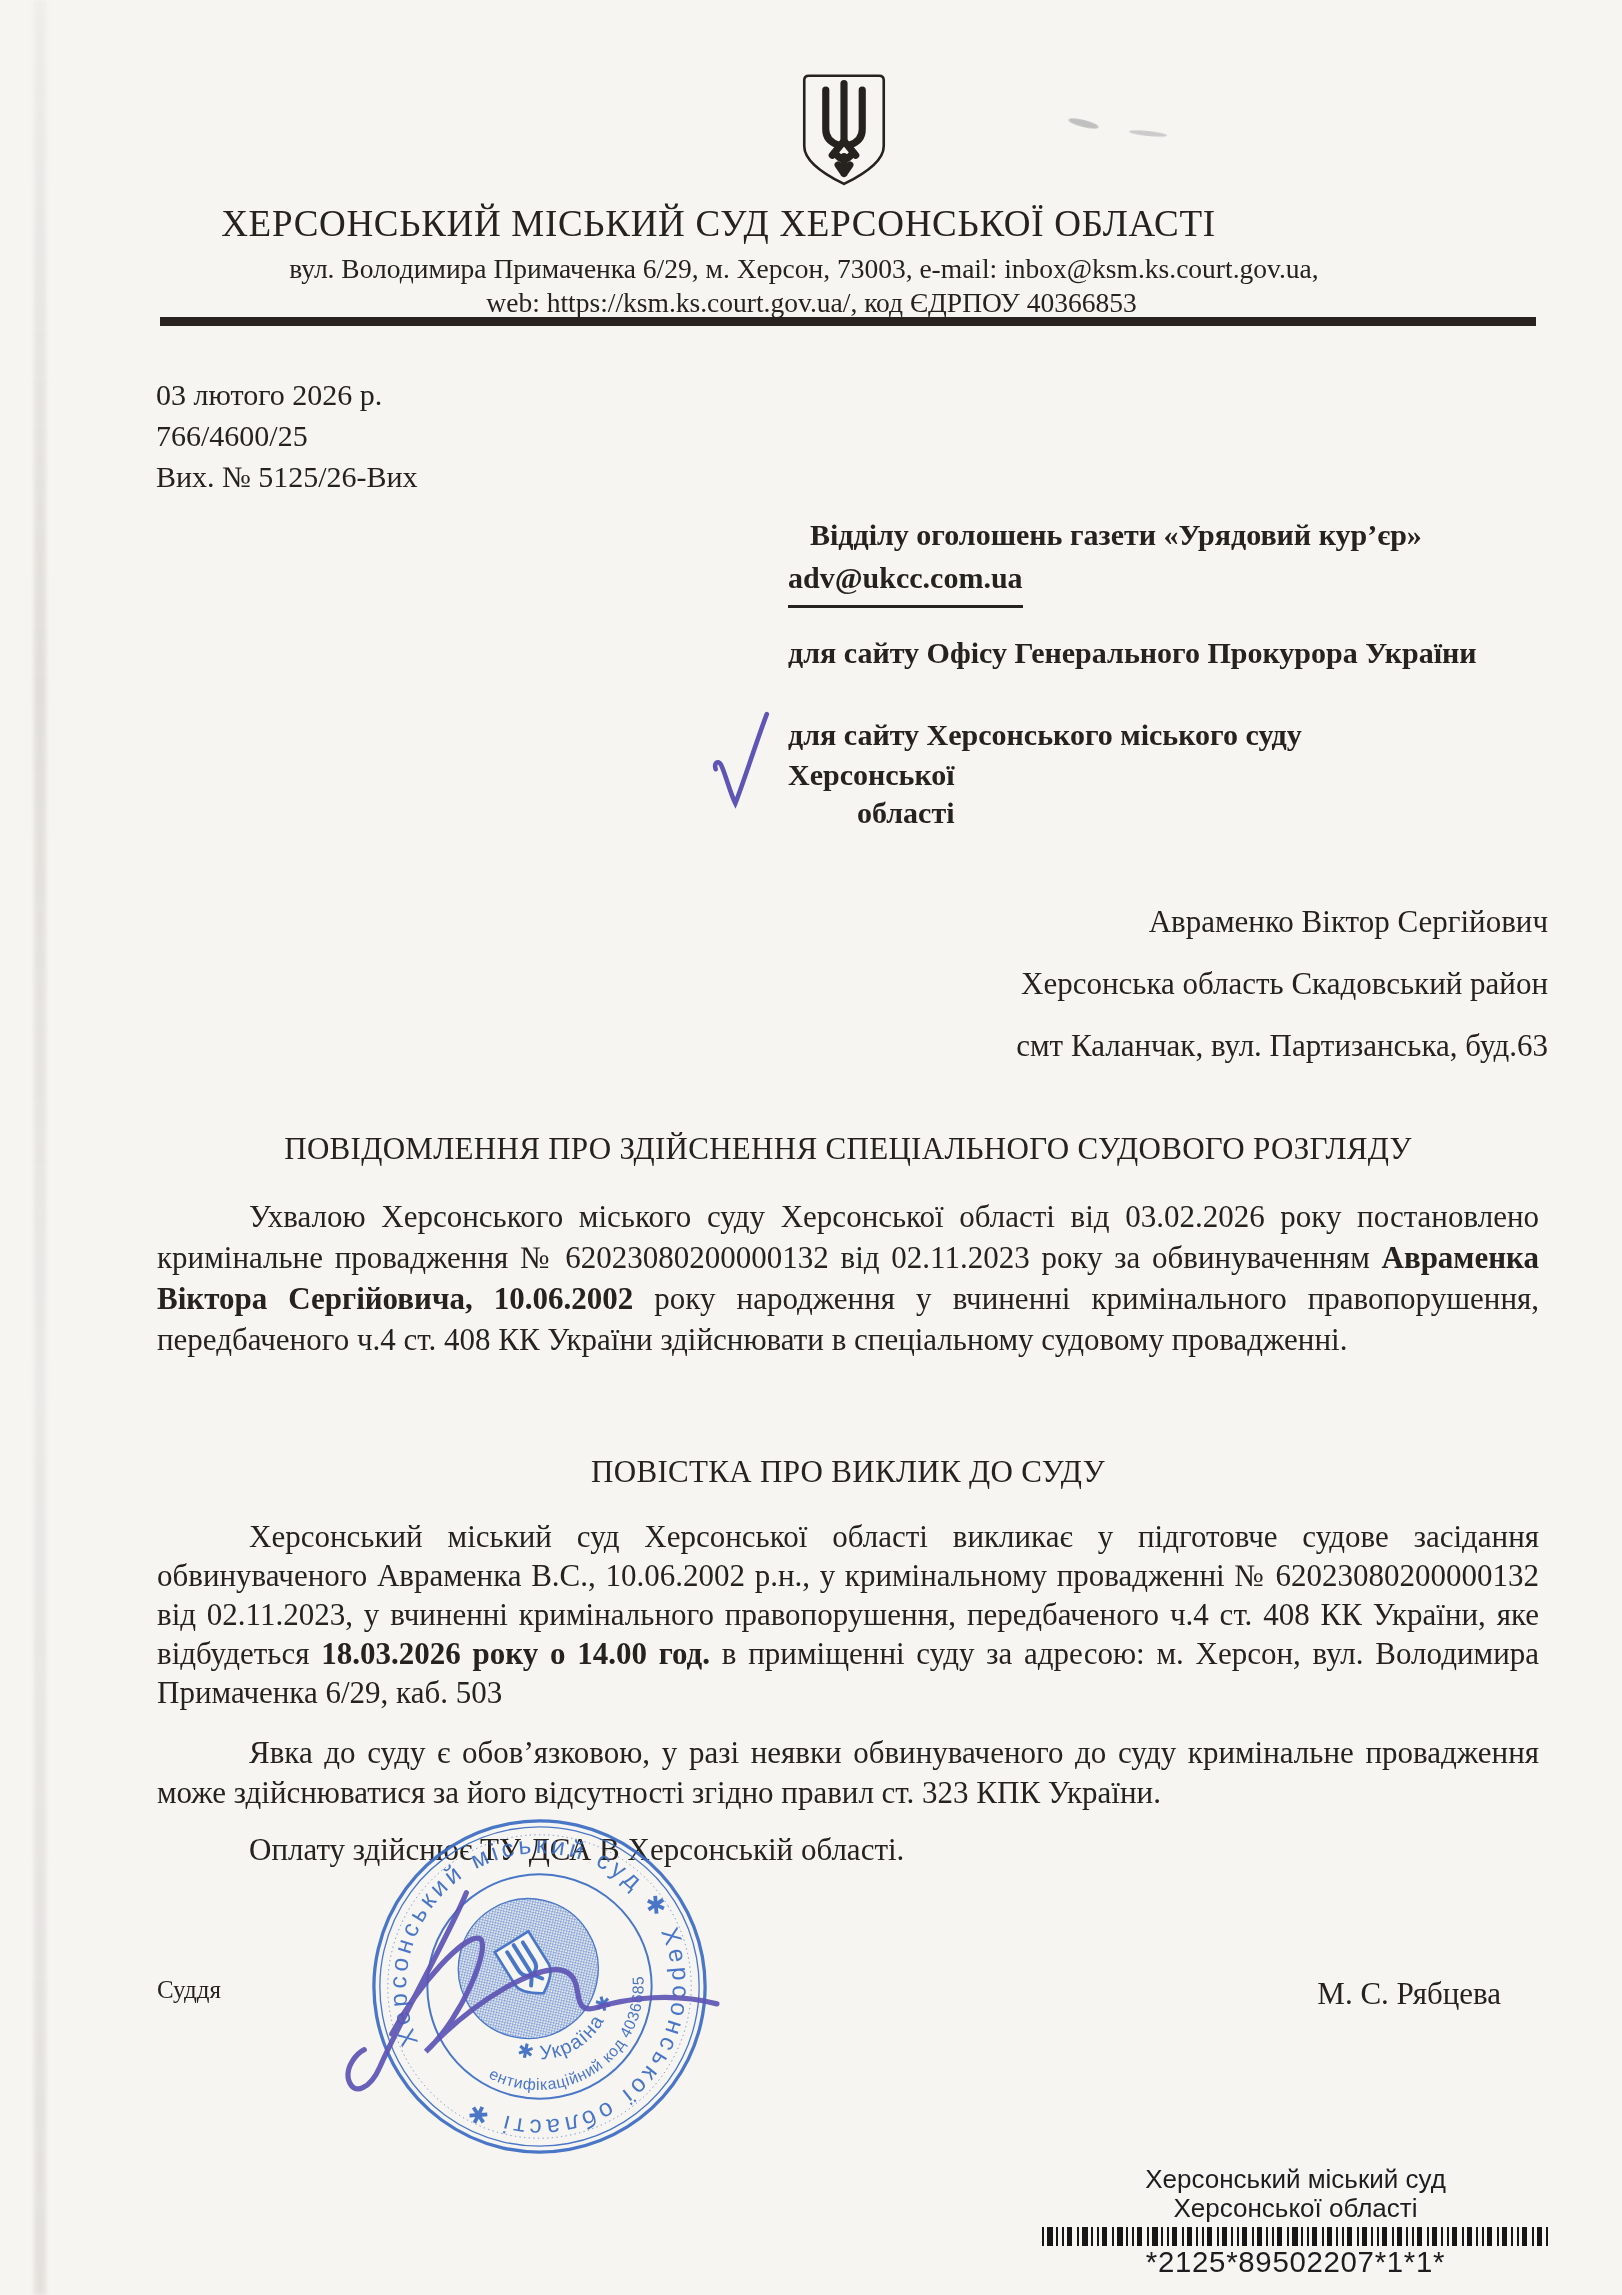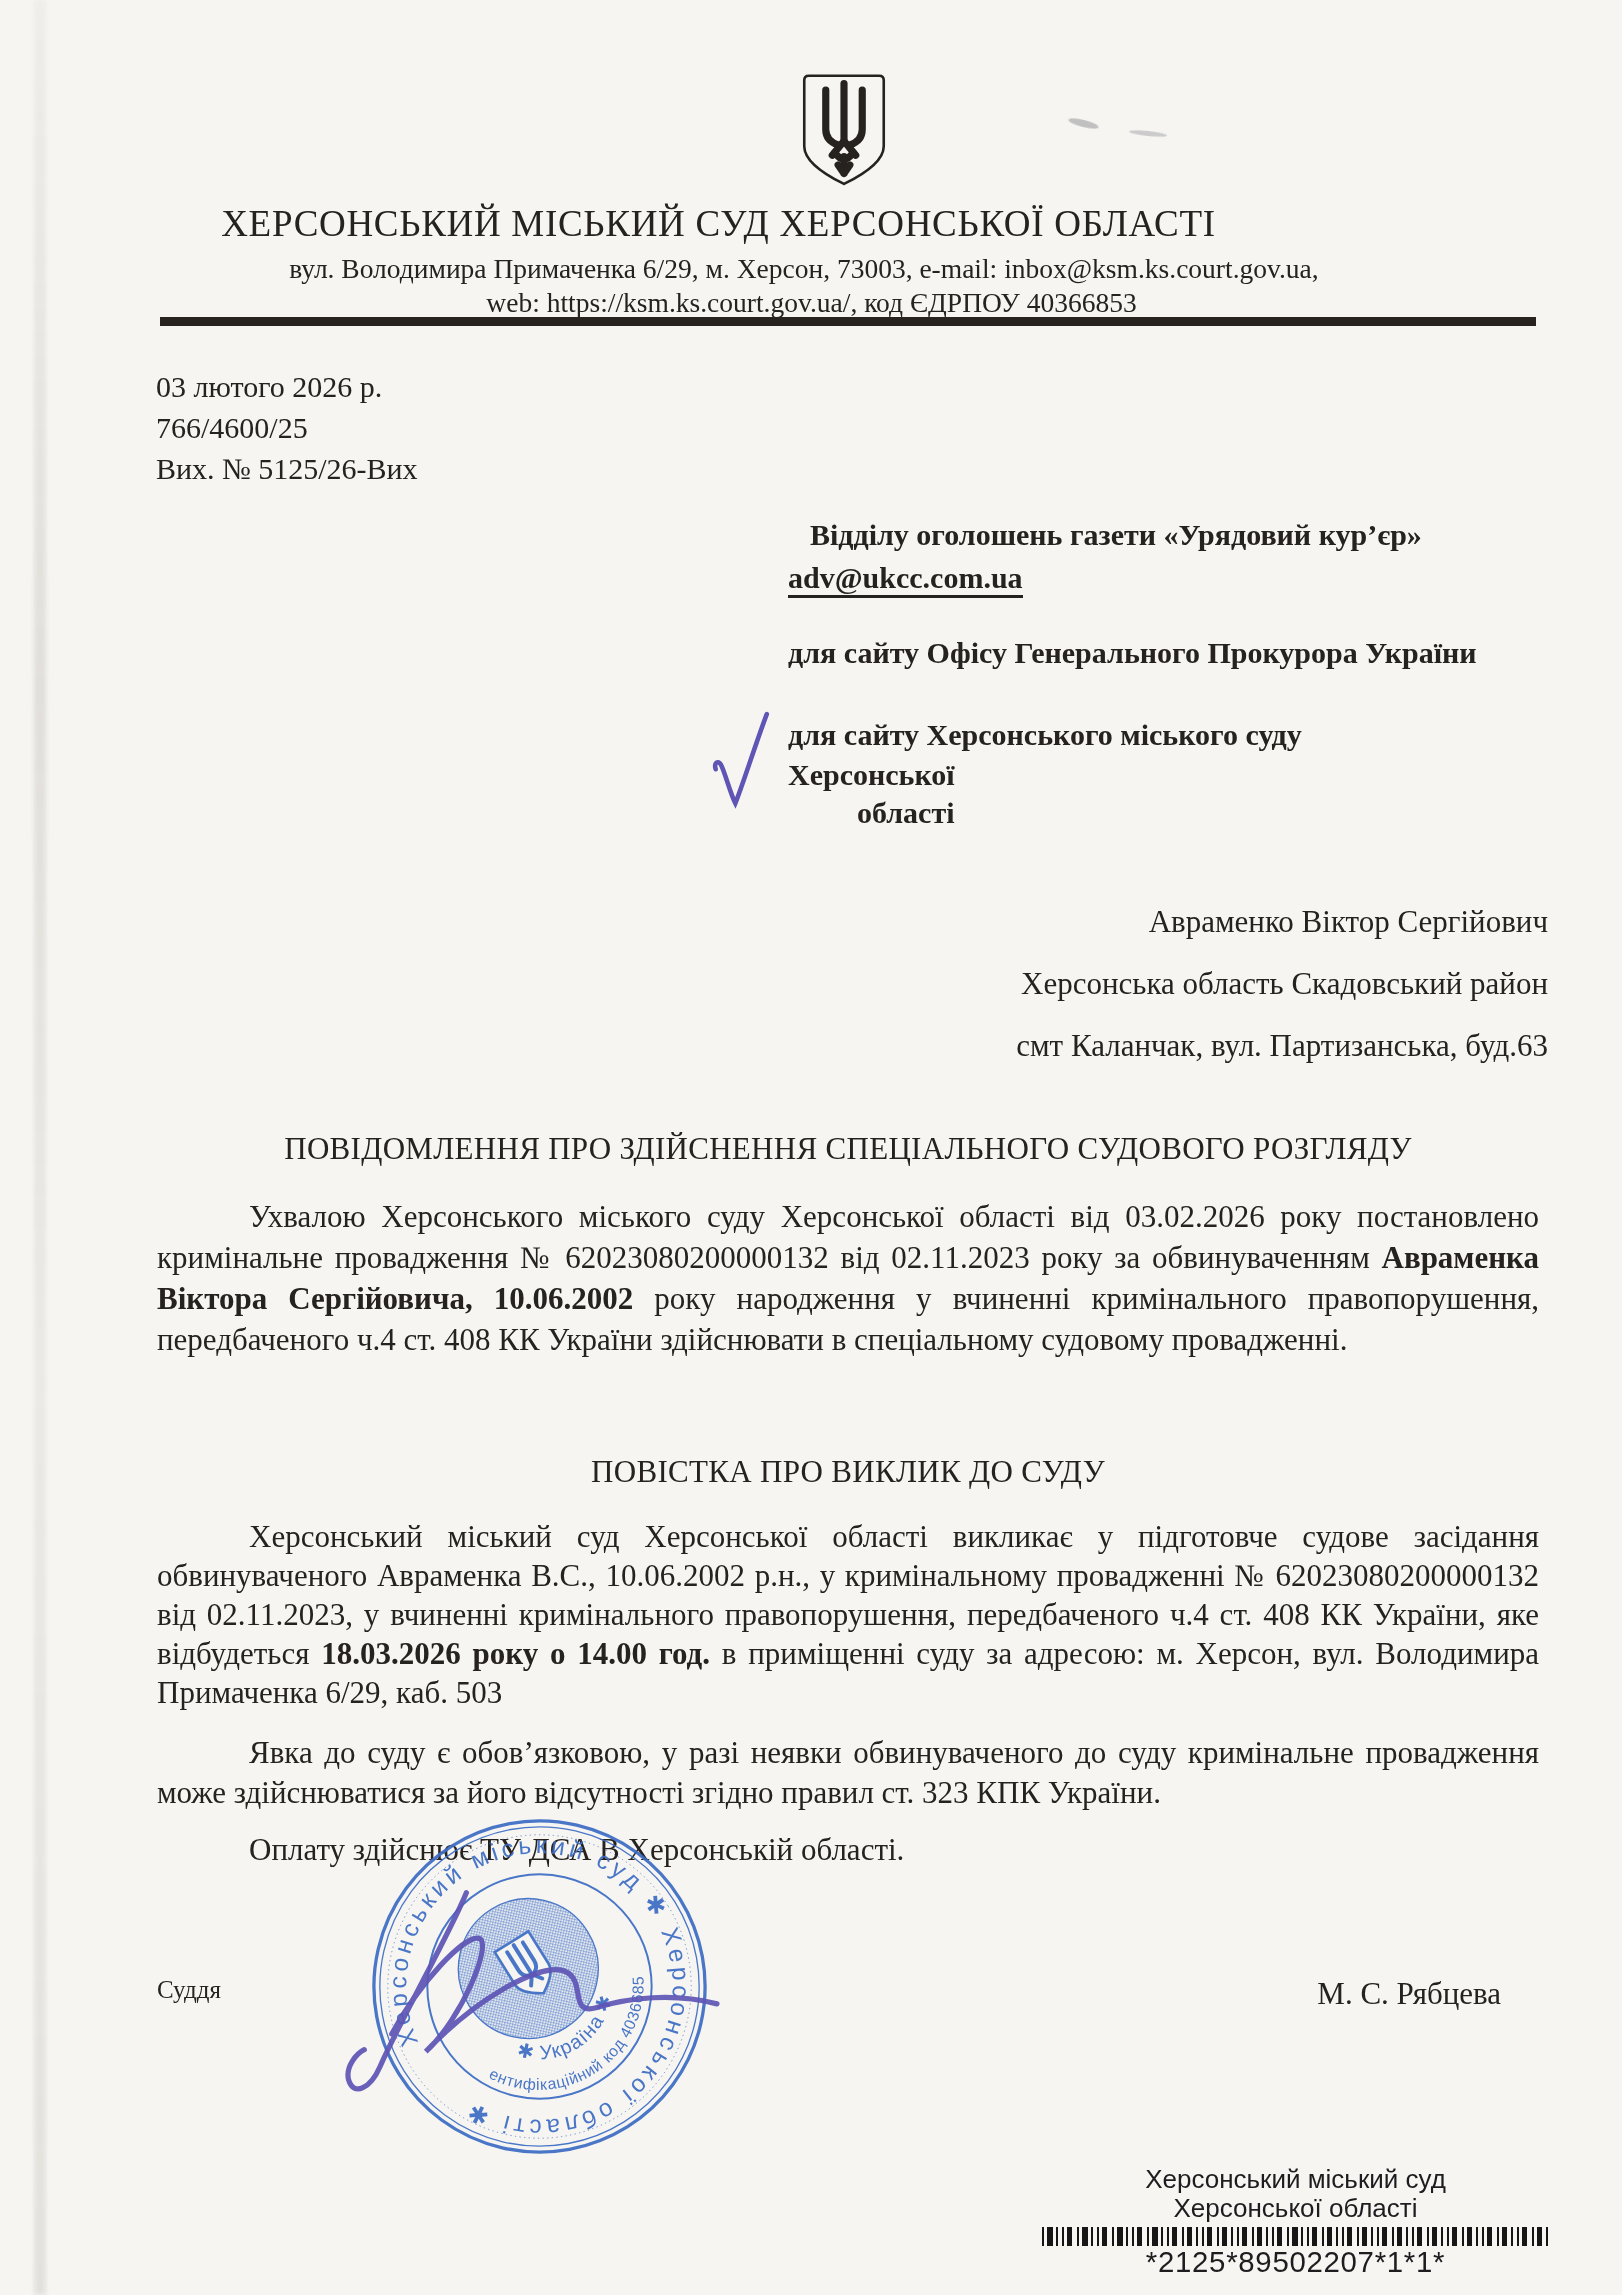--- a/index.html
+++ b/index.html
@@ -23,25 +23,25 @@
     border-radius:50%;transform:rotate(14deg);filter:blur(0.7px);}
   .smudge2{left:1129px;top:131px;width:38px;height:5.2px;background:rgba(70,70,78,0.24);
     border-radius:50%;transform:rotate(6deg);filter:blur(0.7px);}
 
   .emblem{left:801px;top:73px;}
   .header-title{left:0;top:202px;width:1437px;font-size:37px;font-weight:normal;letter-spacing:0.7px;}
   .header-addr1{left:0;top:253px;width:1608px;font-size:27.5px;}
   .header-addr2{left:0;top:287px;width:1623px;font-size:27.5px;}
   .rule{left:160px;top:317px;width:1376px;height:8.5px;background:#28231f;}
 
-  .meta{left:156px;top:366px;font-size:30px;line-height:41px;}
+  .meta{left:156px;top:374px;font-size:30px;line-height:41px;}
 
   .addr-line{font-size:30px;font-weight:bold;white-space:nowrap;}
   .a1{left:810px;top:518px;}
-  .a-email{left:788px;top:561px;border-bottom:3.3px solid #26221e;padding-bottom:0;}
+  .a-email{left:788px;top:561px;border-bottom:3.3px solid #26221e;padding-bottom:10px;}
   .a2{left:788px;top:636px;}
   .a3{left:788px;top:718px;}
   .a4{left:788px;top:758px;}
   .a5{left:857px;top:796px;}
 
   .recipient{right:75px;top:891px;font-size:31px;line-height:62px;}
 
   .doc-title{left:157px;width:1382px;font-size:31px;letter-spacing:0.3px;}
   .t1{top:1131px;}
   .t2{top:1454px;}

